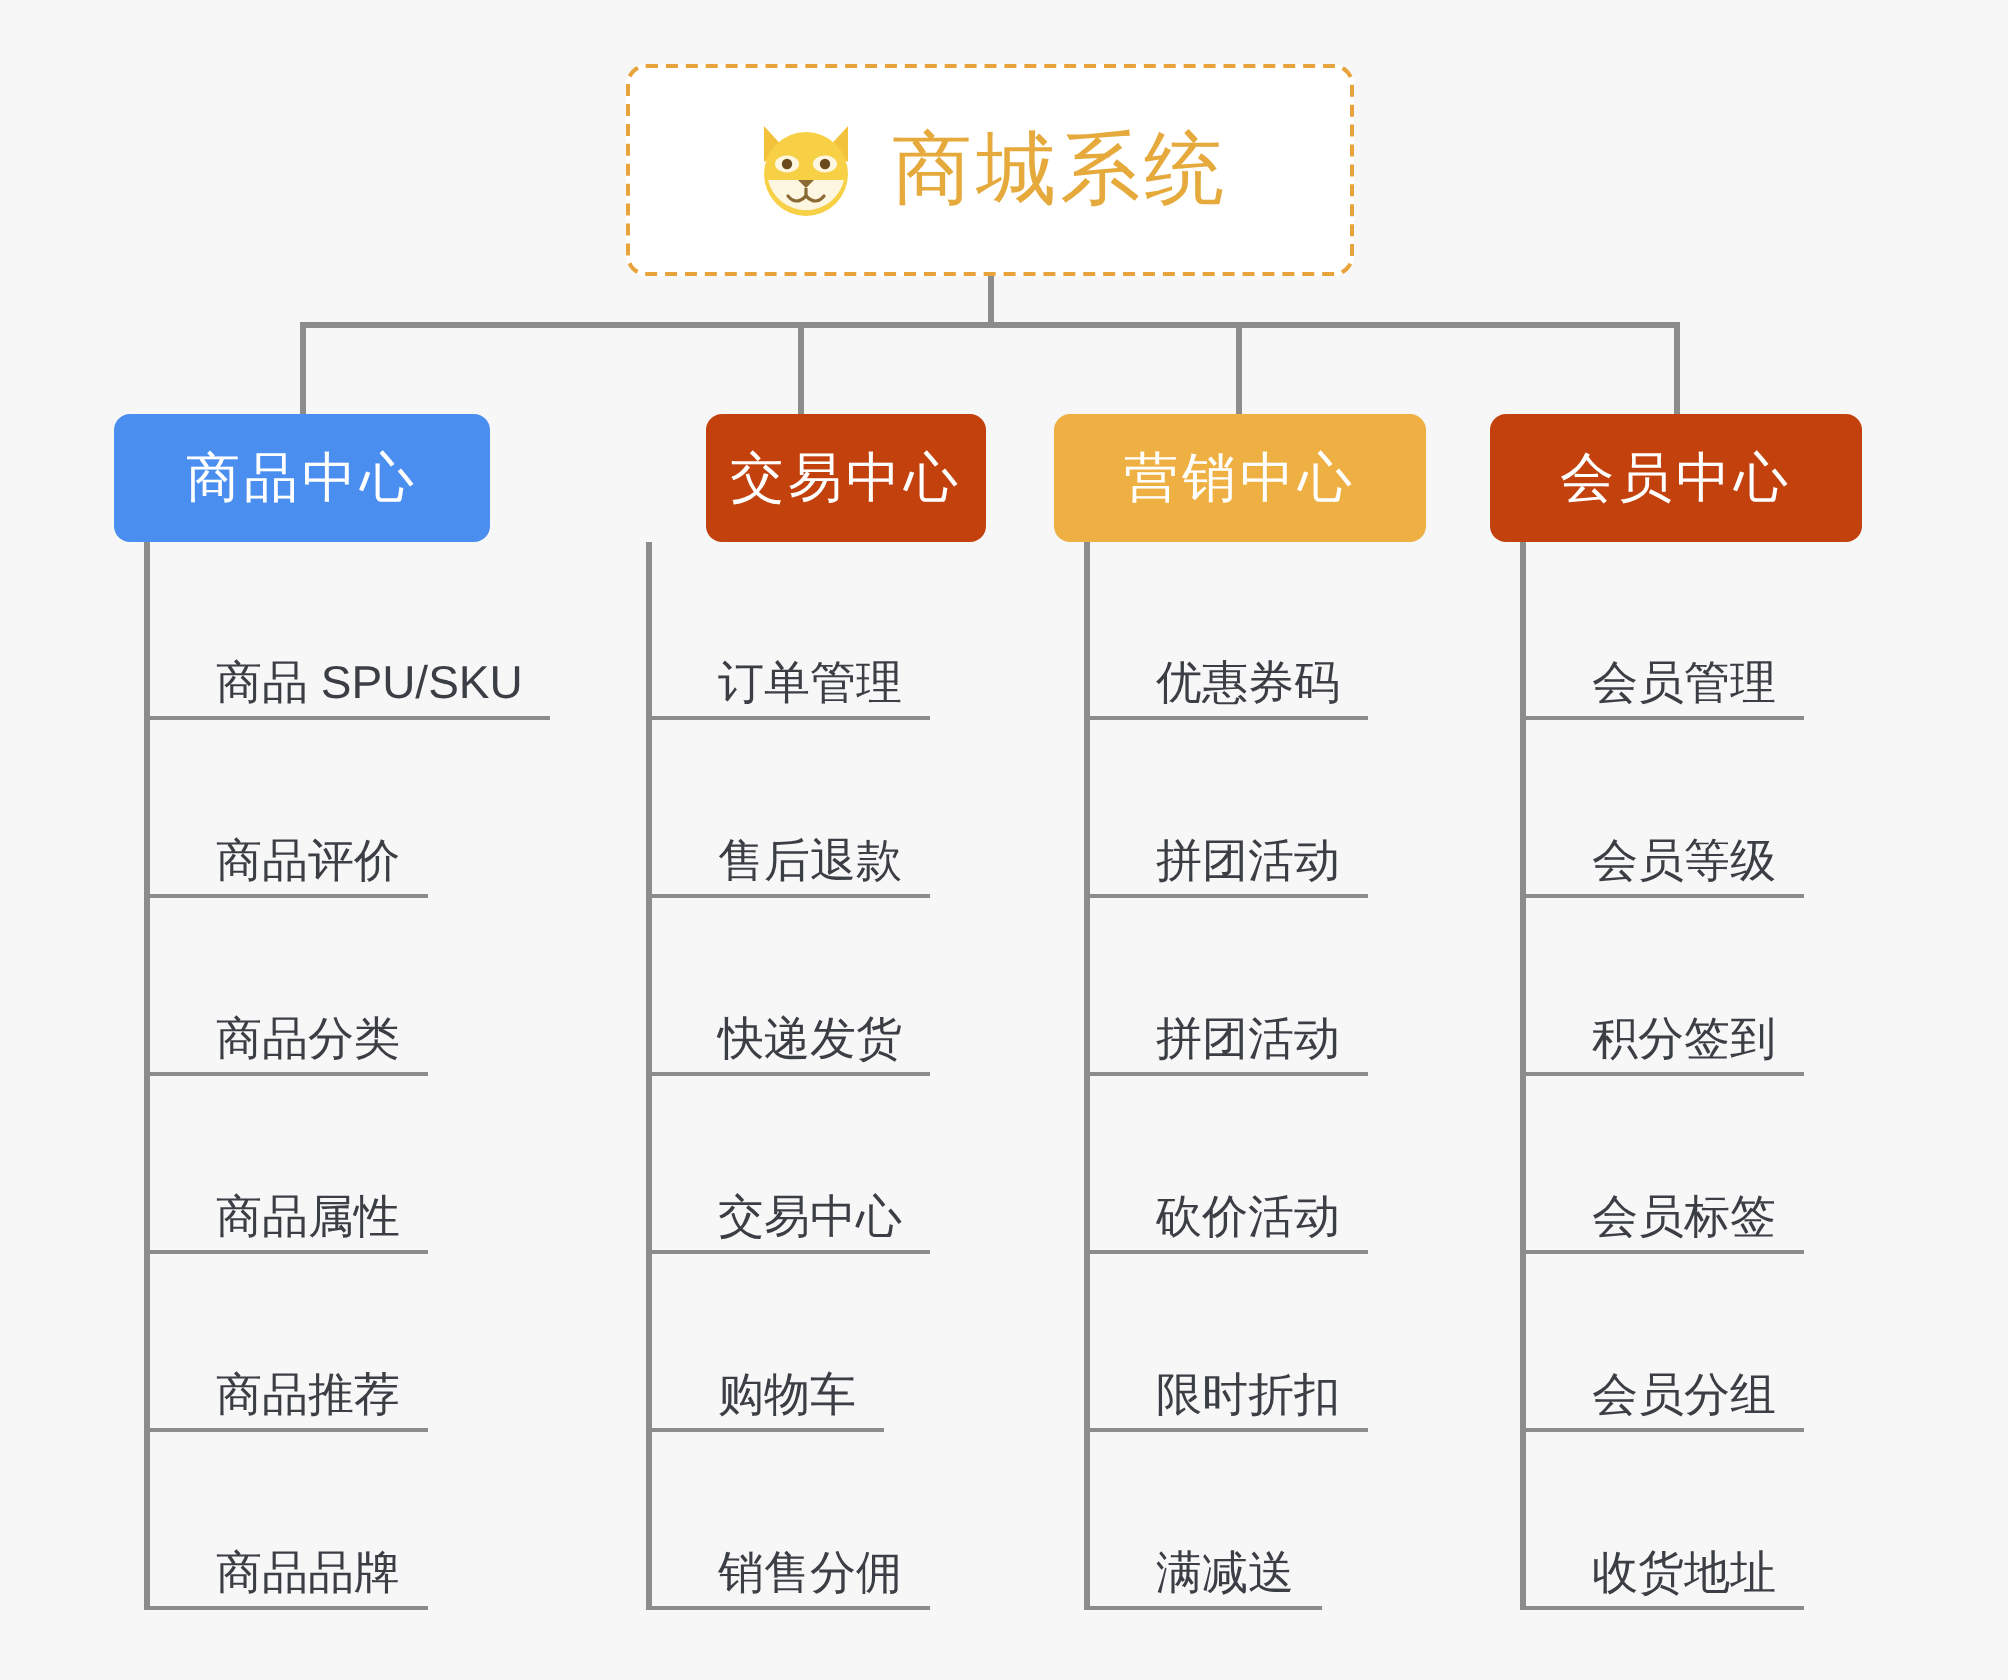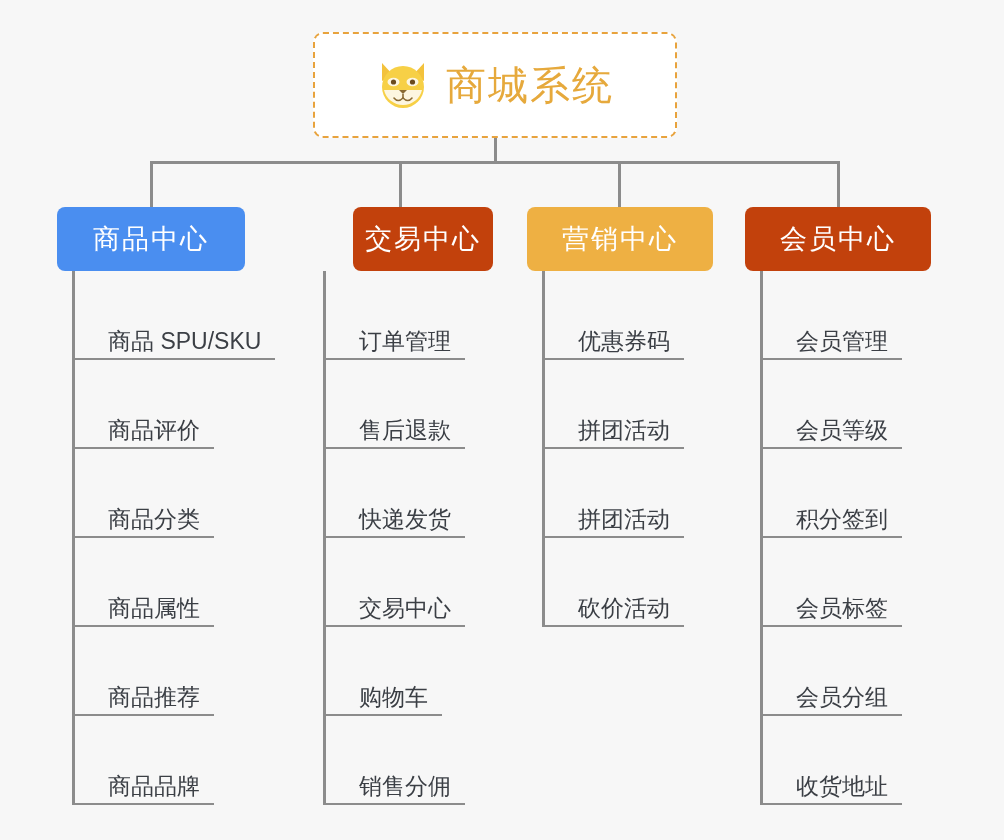--- a/index.html
+++ b/index.html
@@ -254,20 +254,28 @@
           <span class="leaf-underline" style="background: rgb(140, 140, 140); width: 139px;"></span>
         </div>
       <div class="leaf-item" style="border-bottom-color: transparent;">
           <span class="leaf-label">拼团活动</span>
           <span class="leaf-underline" style="background: rgb(140, 140, 140); width: 139px;"></span>
         </div>
       <div class="leaf-item" style="border-bottom-color: transparent;">
           <span class="leaf-label">砍价活动</span>
           <span class="leaf-underline" style="background: rgb(140, 140, 140); width: 139px;"></span>
         </div>
+      <div class="leaf-item" style="border-bottom-color: transparent;">
+          <span class="leaf-label">限时折扣</span>
+          <span class="leaf-underline" style="background: rgb(140, 140, 140); width: 139px;"></span>
+        </div>
+      <div class="leaf-item" style="border-bottom-color: transparent;">
+          <span class="leaf-label">满减送</span>
+          <span class="leaf-underline" style="background: rgb(140, 140, 140); width: 116px;"></span>
+        </div>
     </div>
   </div>
 
   <div class="branch branch-4">
     <div class="branch-header" style="background: #c2410c;">
       <span>会员中心</span>
     </div>
     <div class="leaf-list" style="border-left-color: rgb(140, 140, 140);">
       <div class="leaf-item" style="border-bottom-color: transparent;">
           <span class="leaf-label">会员管理</span>

